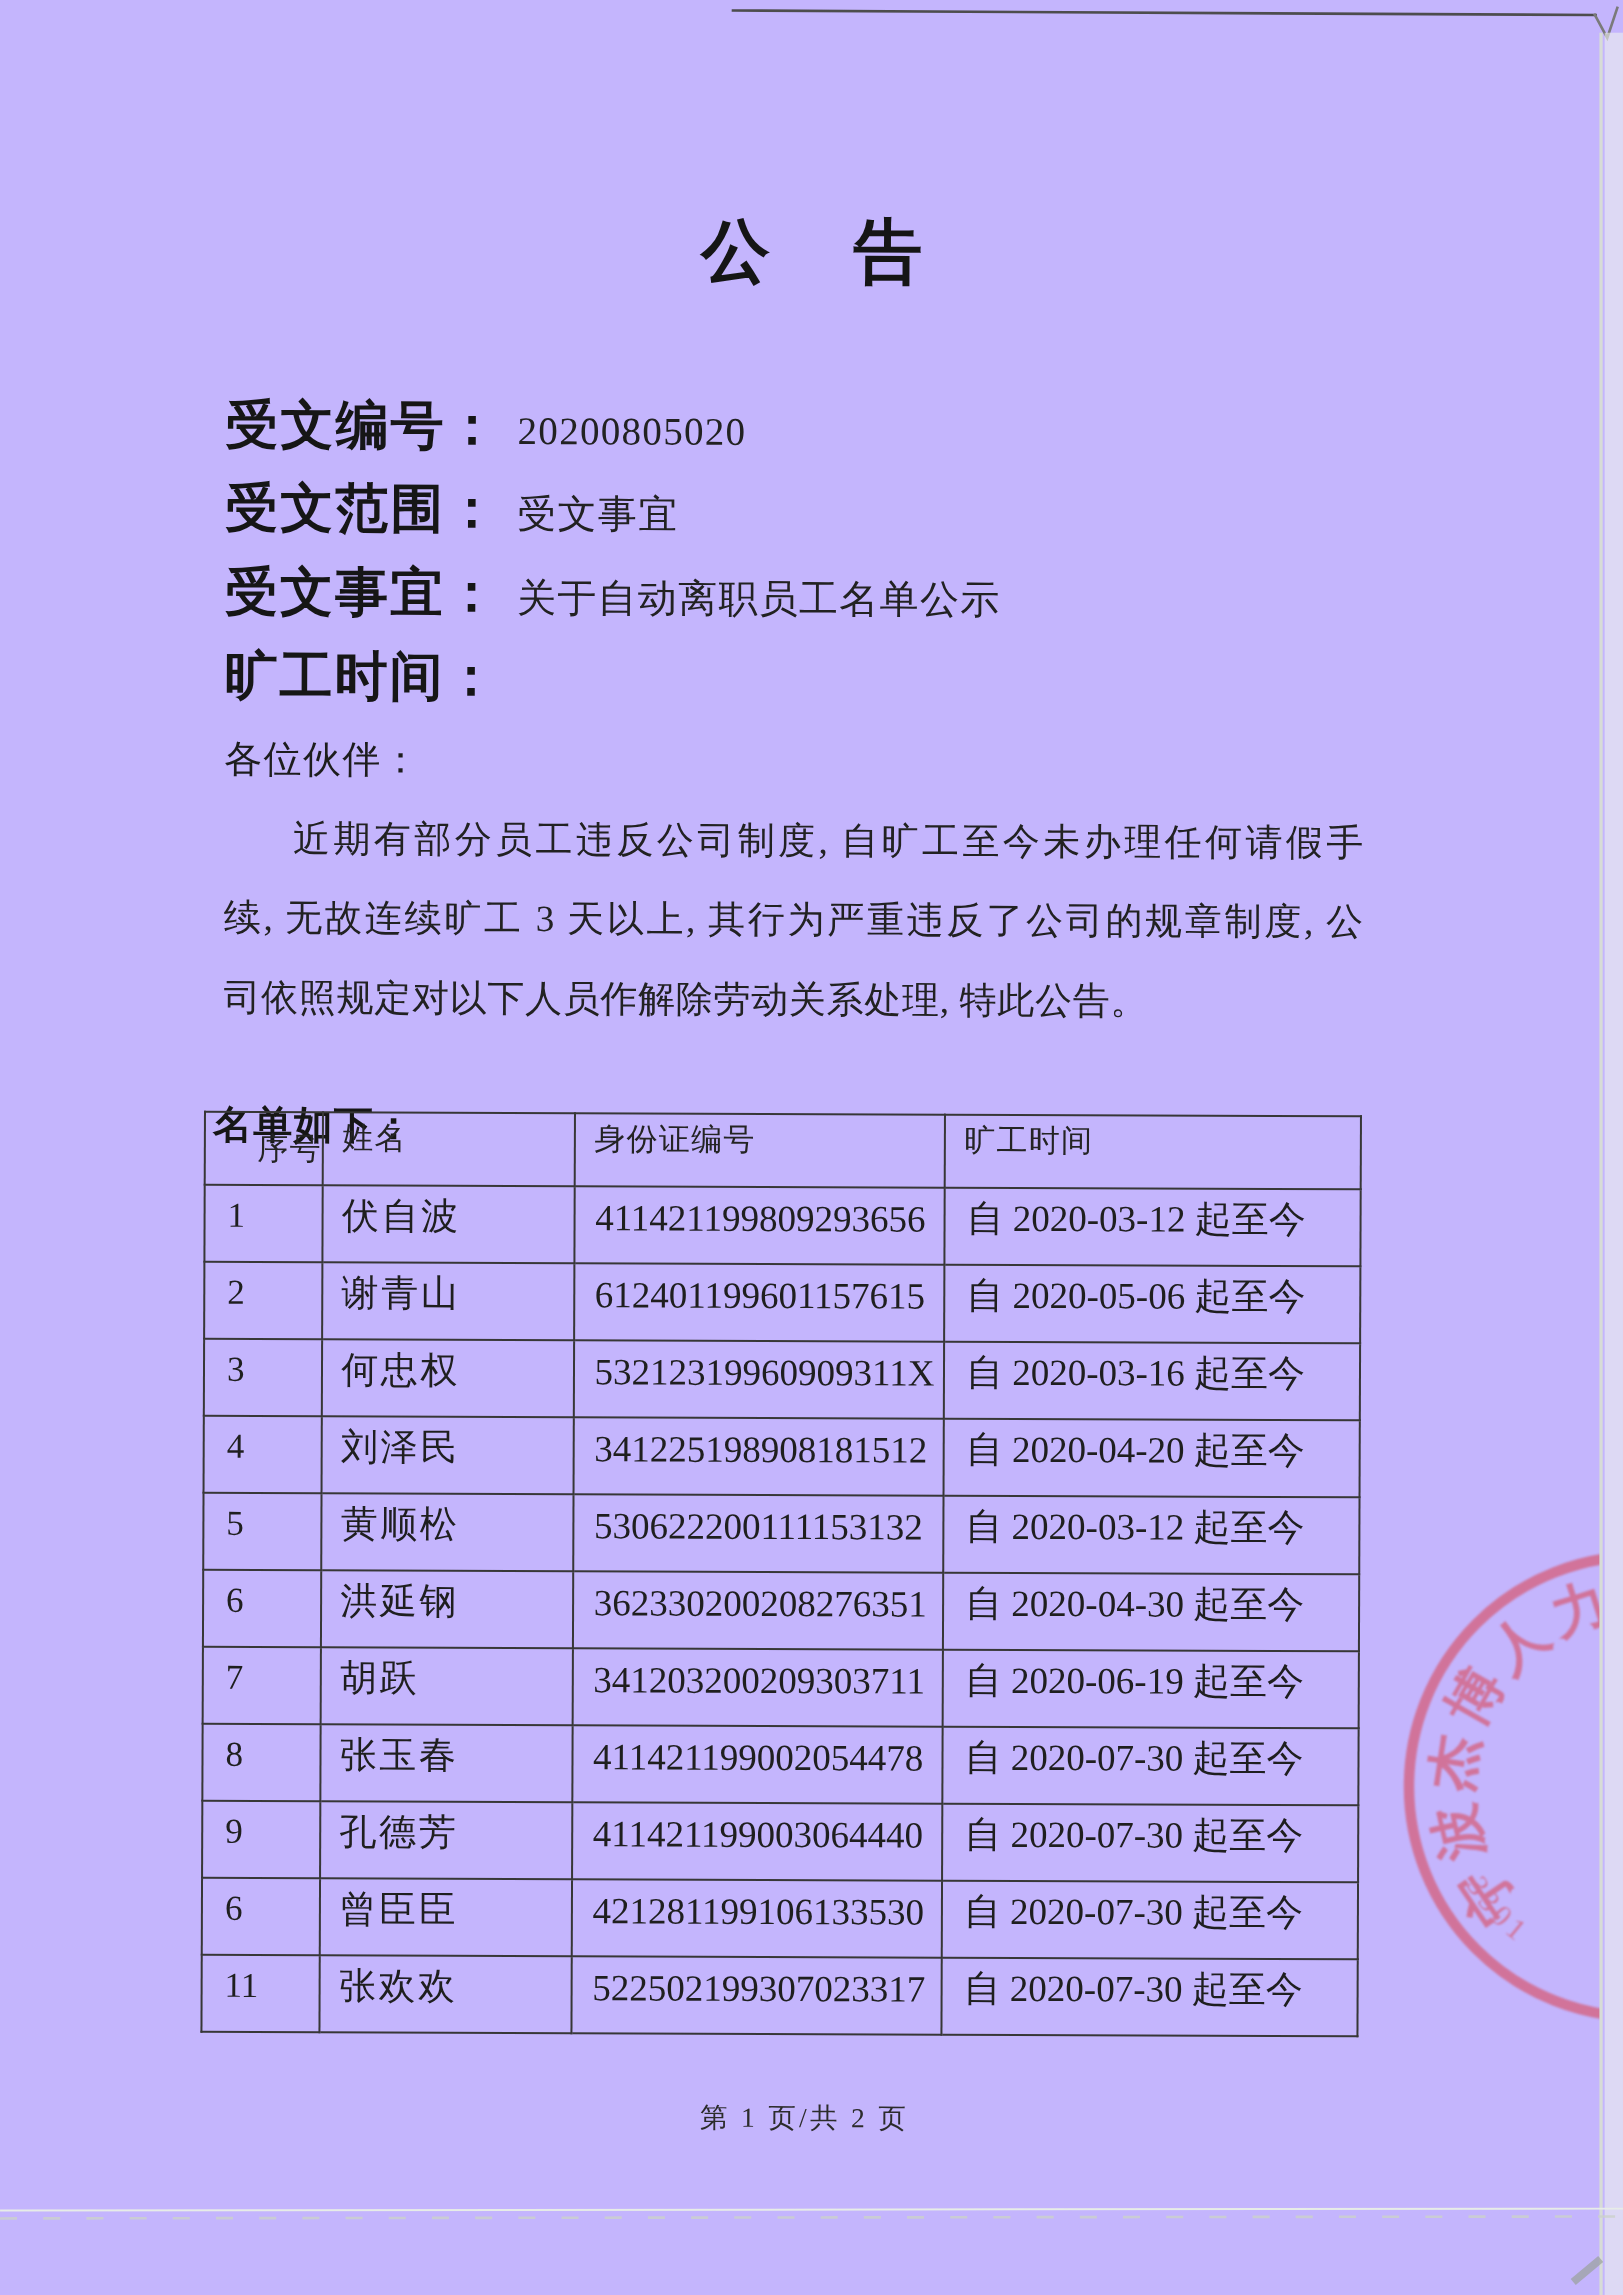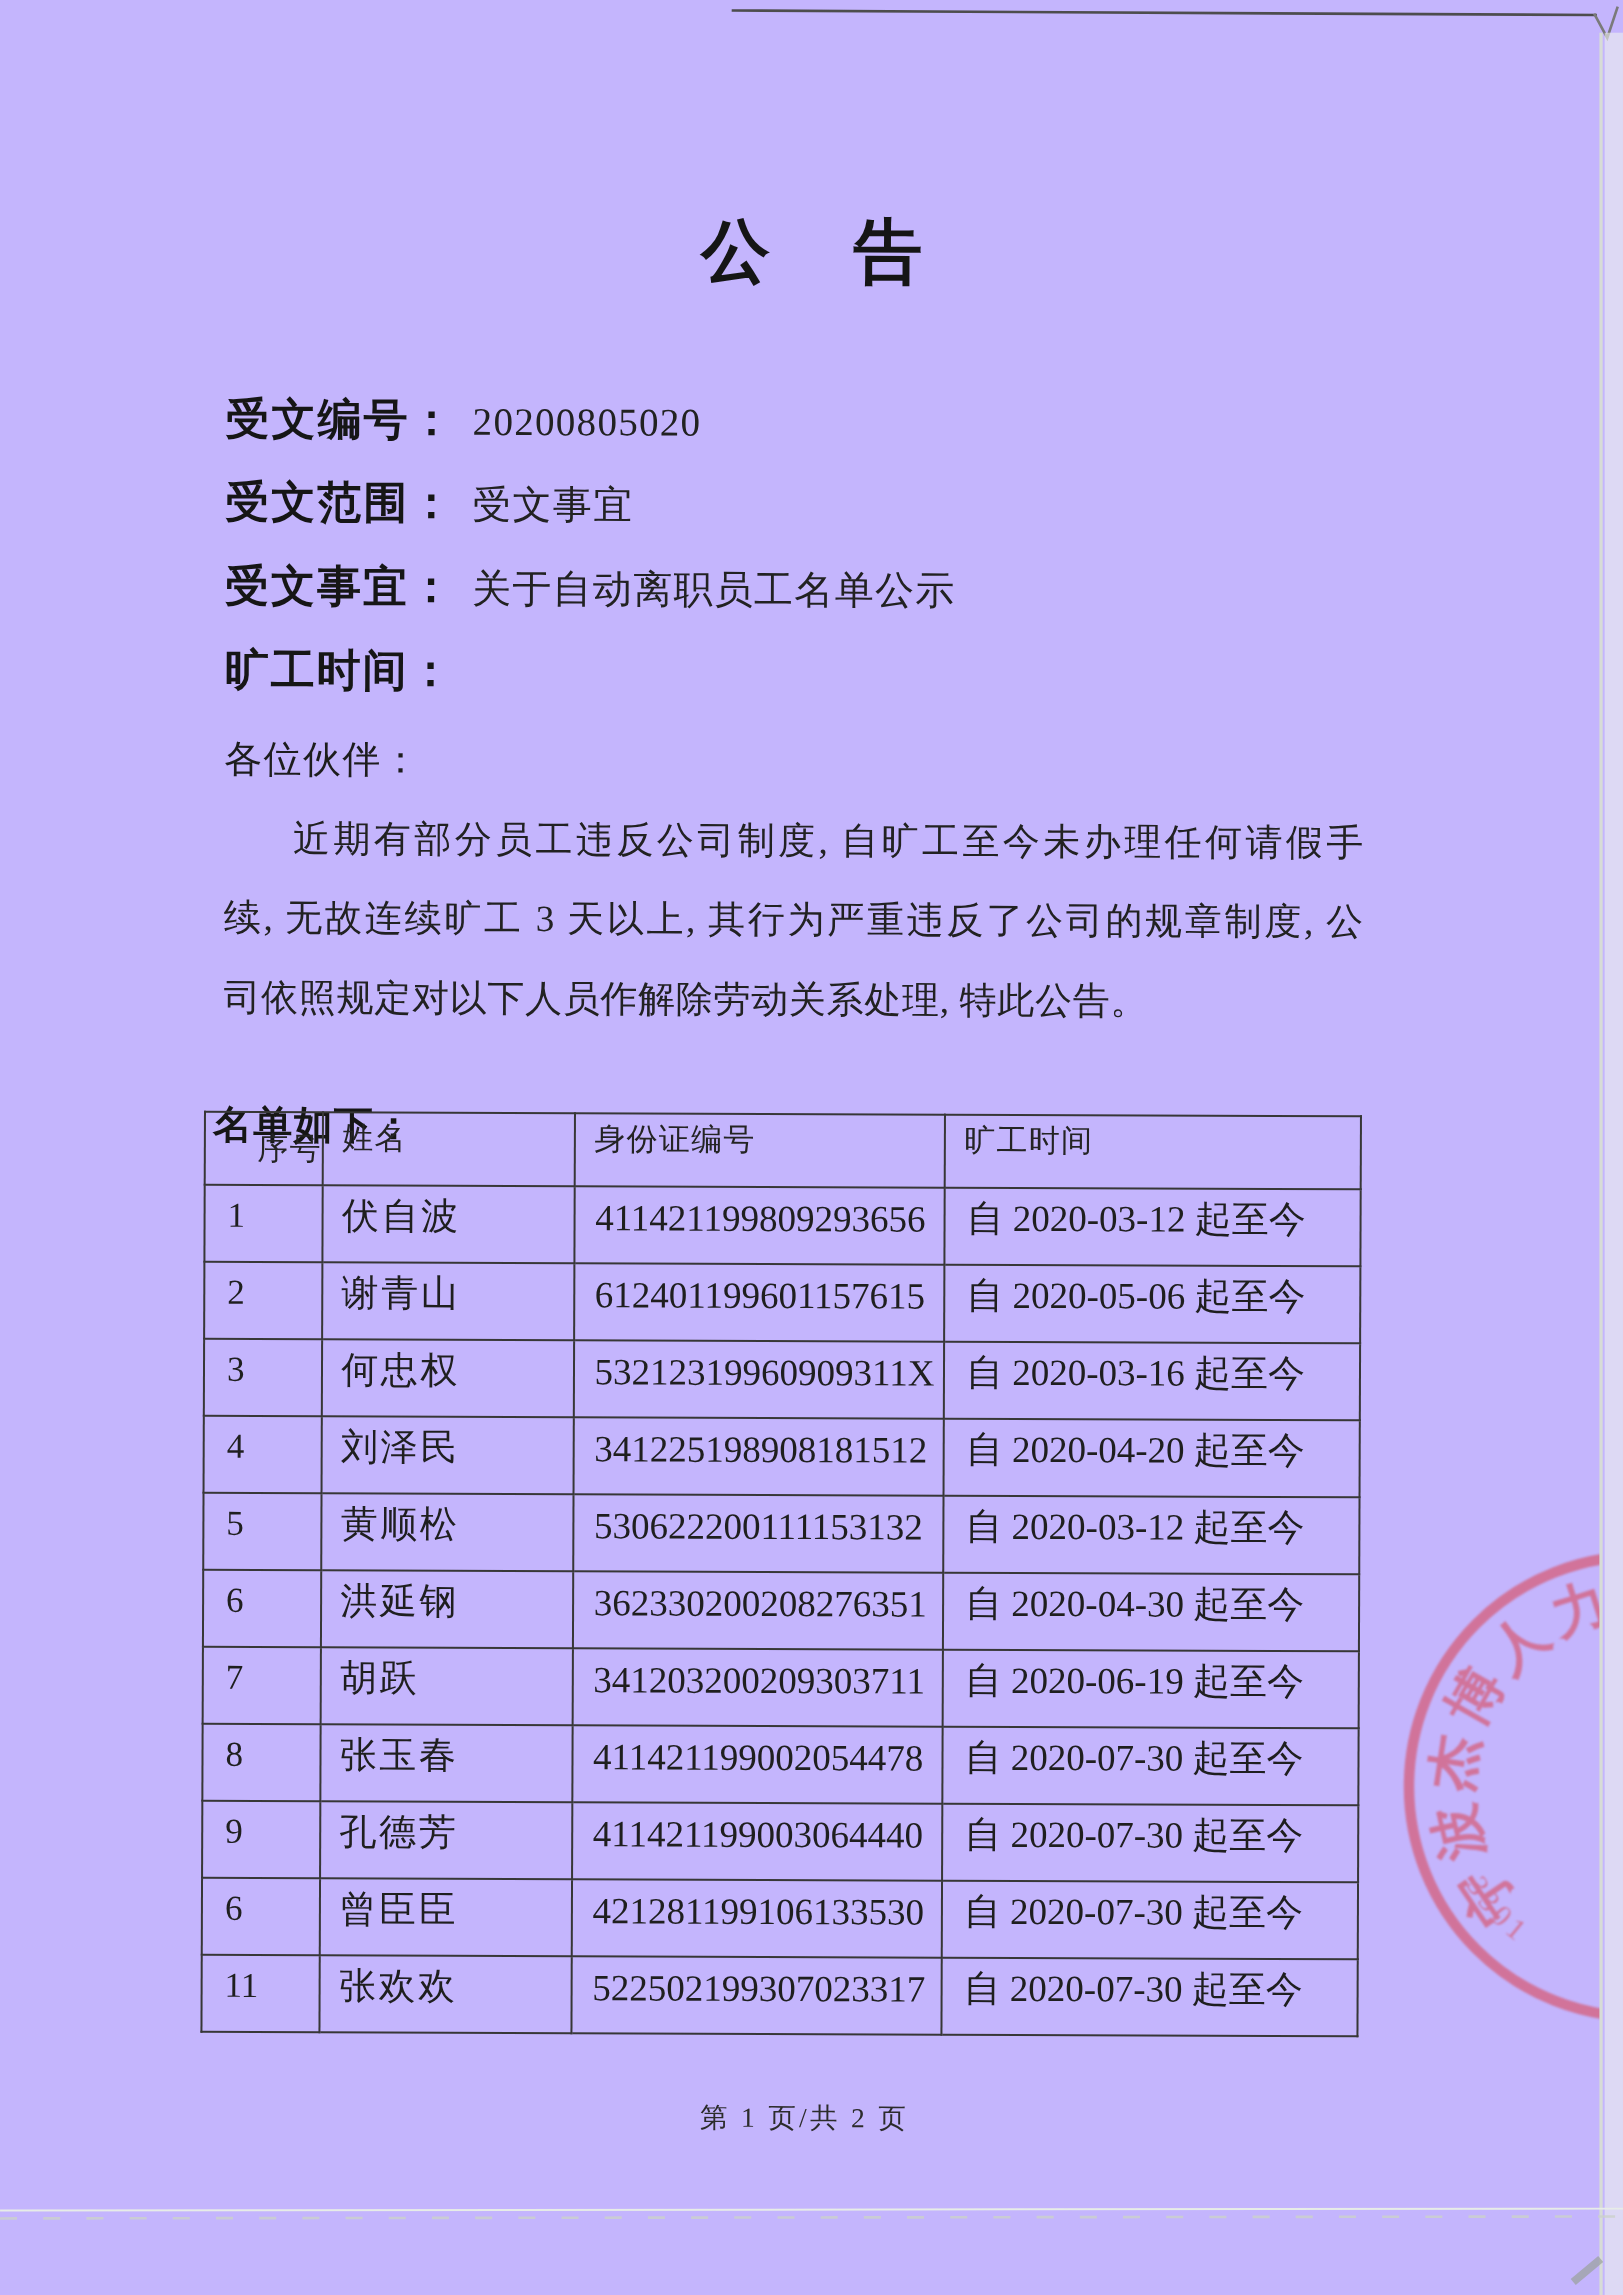--- a/index.html
+++ b/index.html
@@ -39,21 +39,21 @@
     white-space: nowrap;
     font-size: 39px;
     line-height: 1.15;
   }
   .meta-row.r0 { top: 395px; }
   .meta-row.r1 { top: 478px; }
   .meta-row.r2 { top: 562px; }
   .meta-row.r3 { top: 646px; }
   .meta-label {
     font-weight: bold;
-    font-size: 44px;
+    font-size: 53px;
     letter-spacing: 2px;
     color: #161616;
   }
   .meta-value {
     margin-left: 17px;
     font-size: 39px;
     letter-spacing: 1.3px;
     color: #222;
   }
   .salutation {

